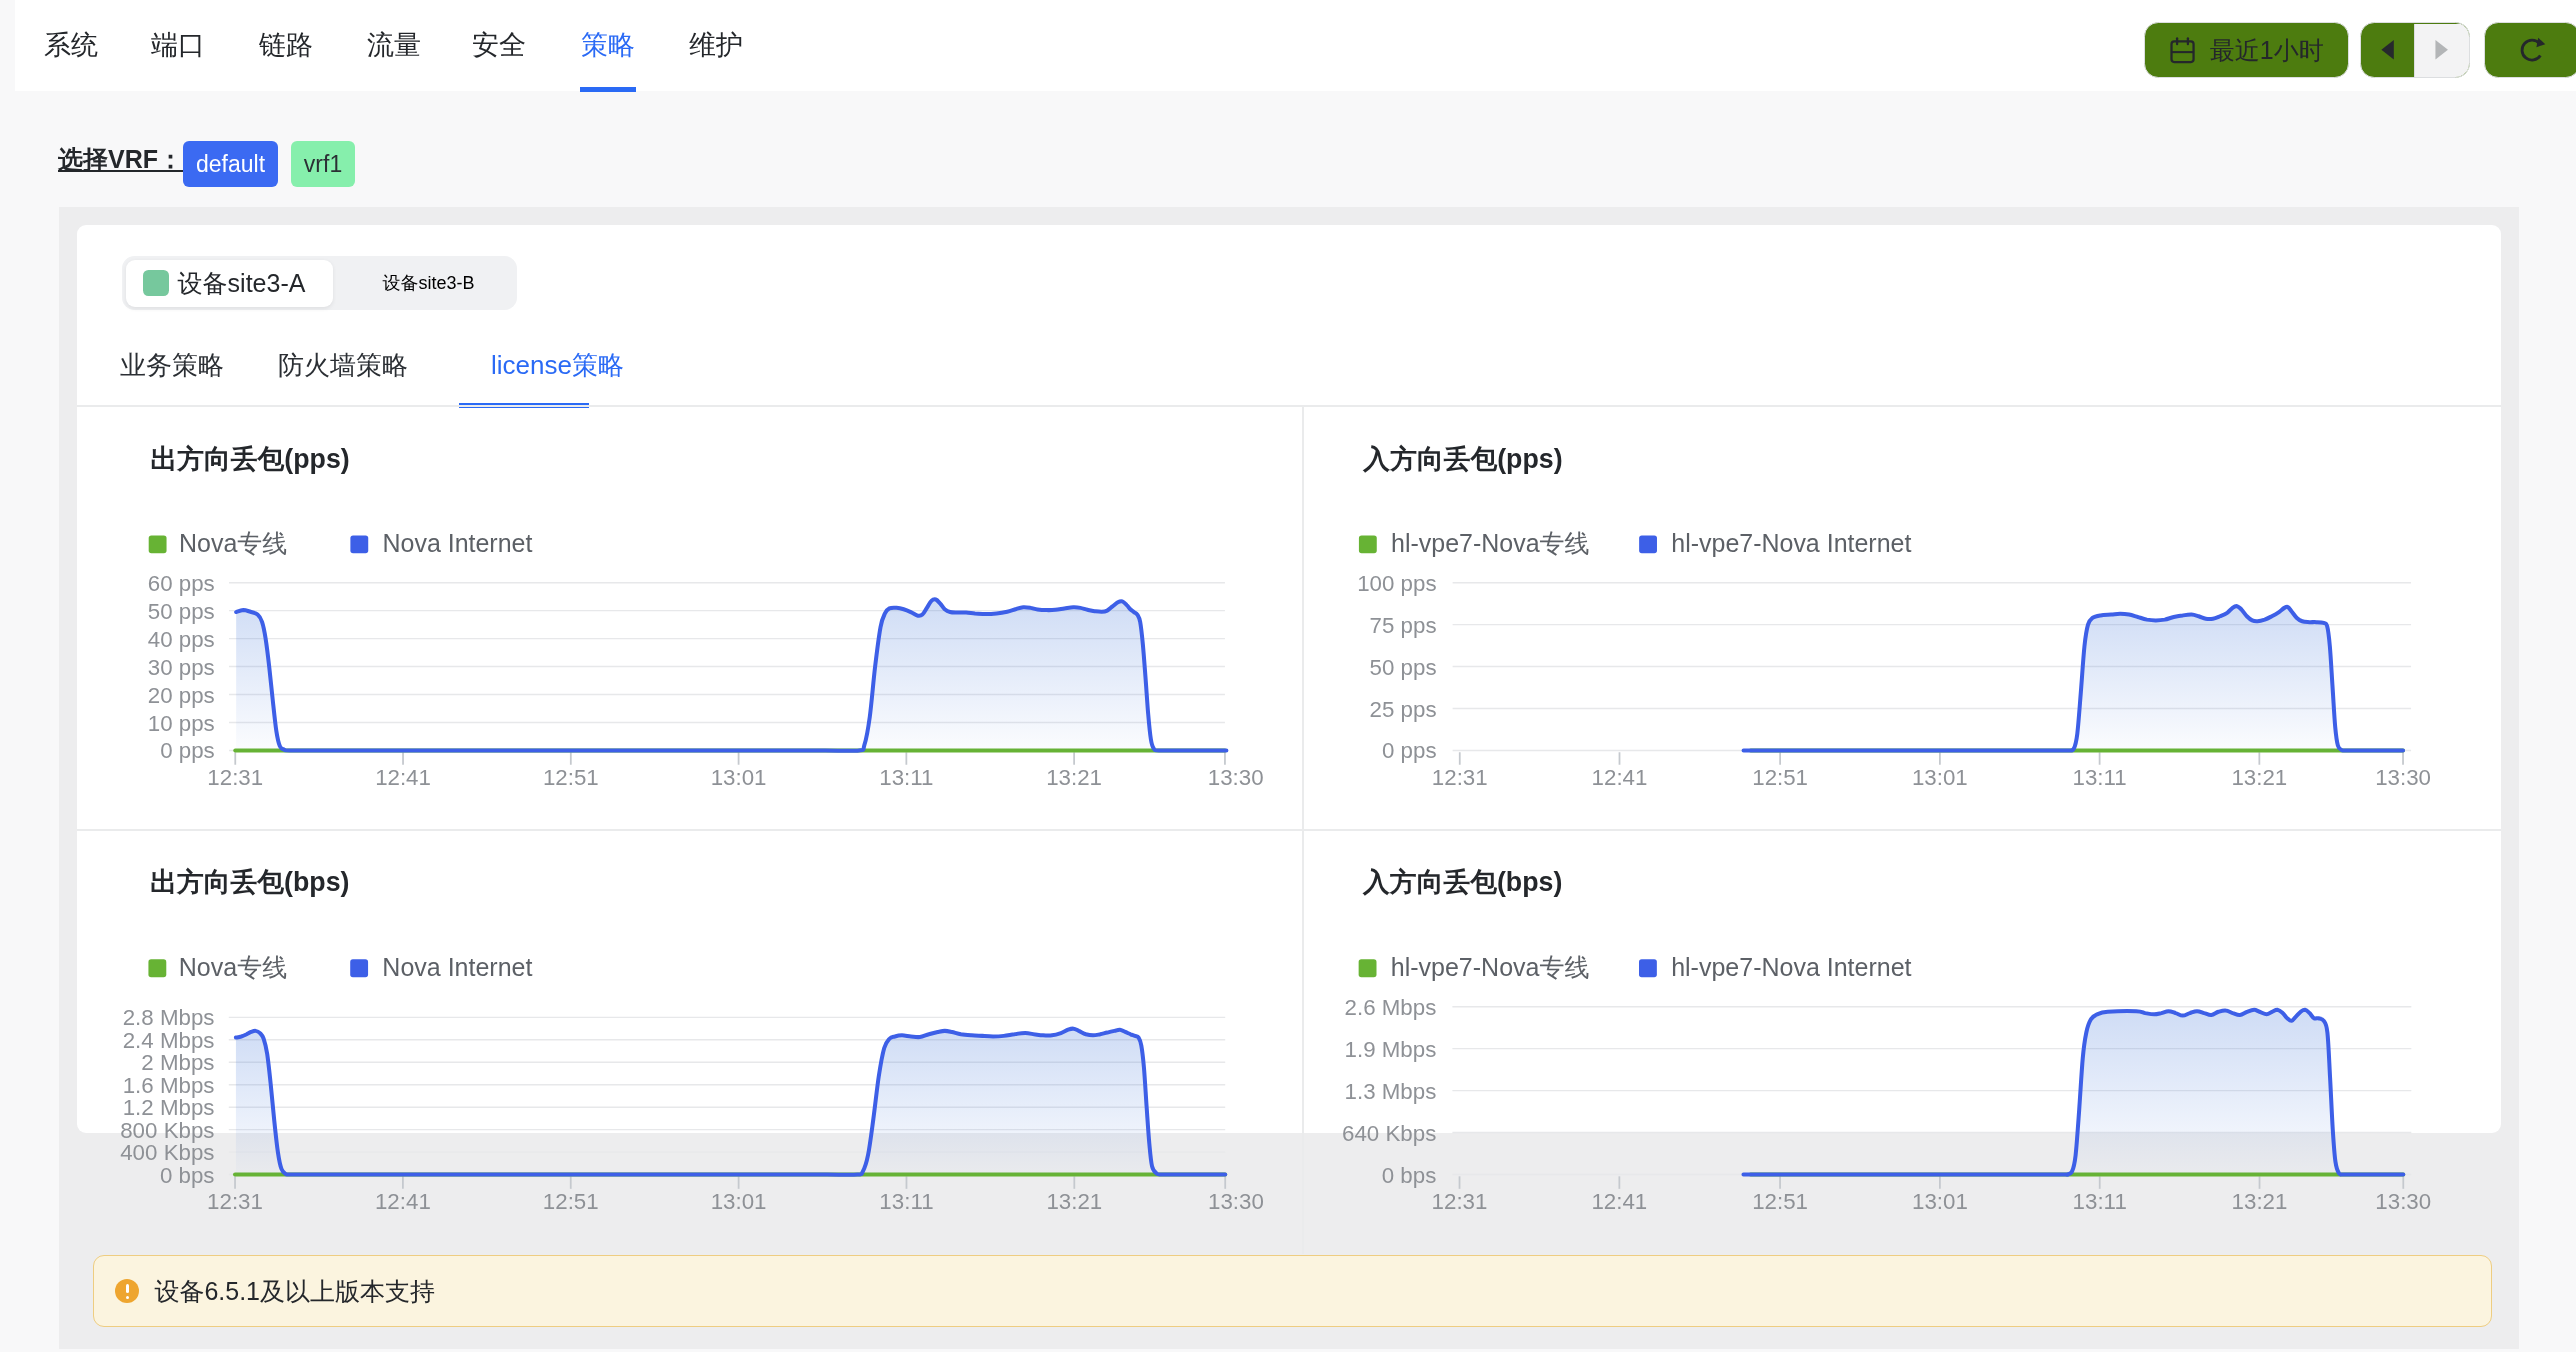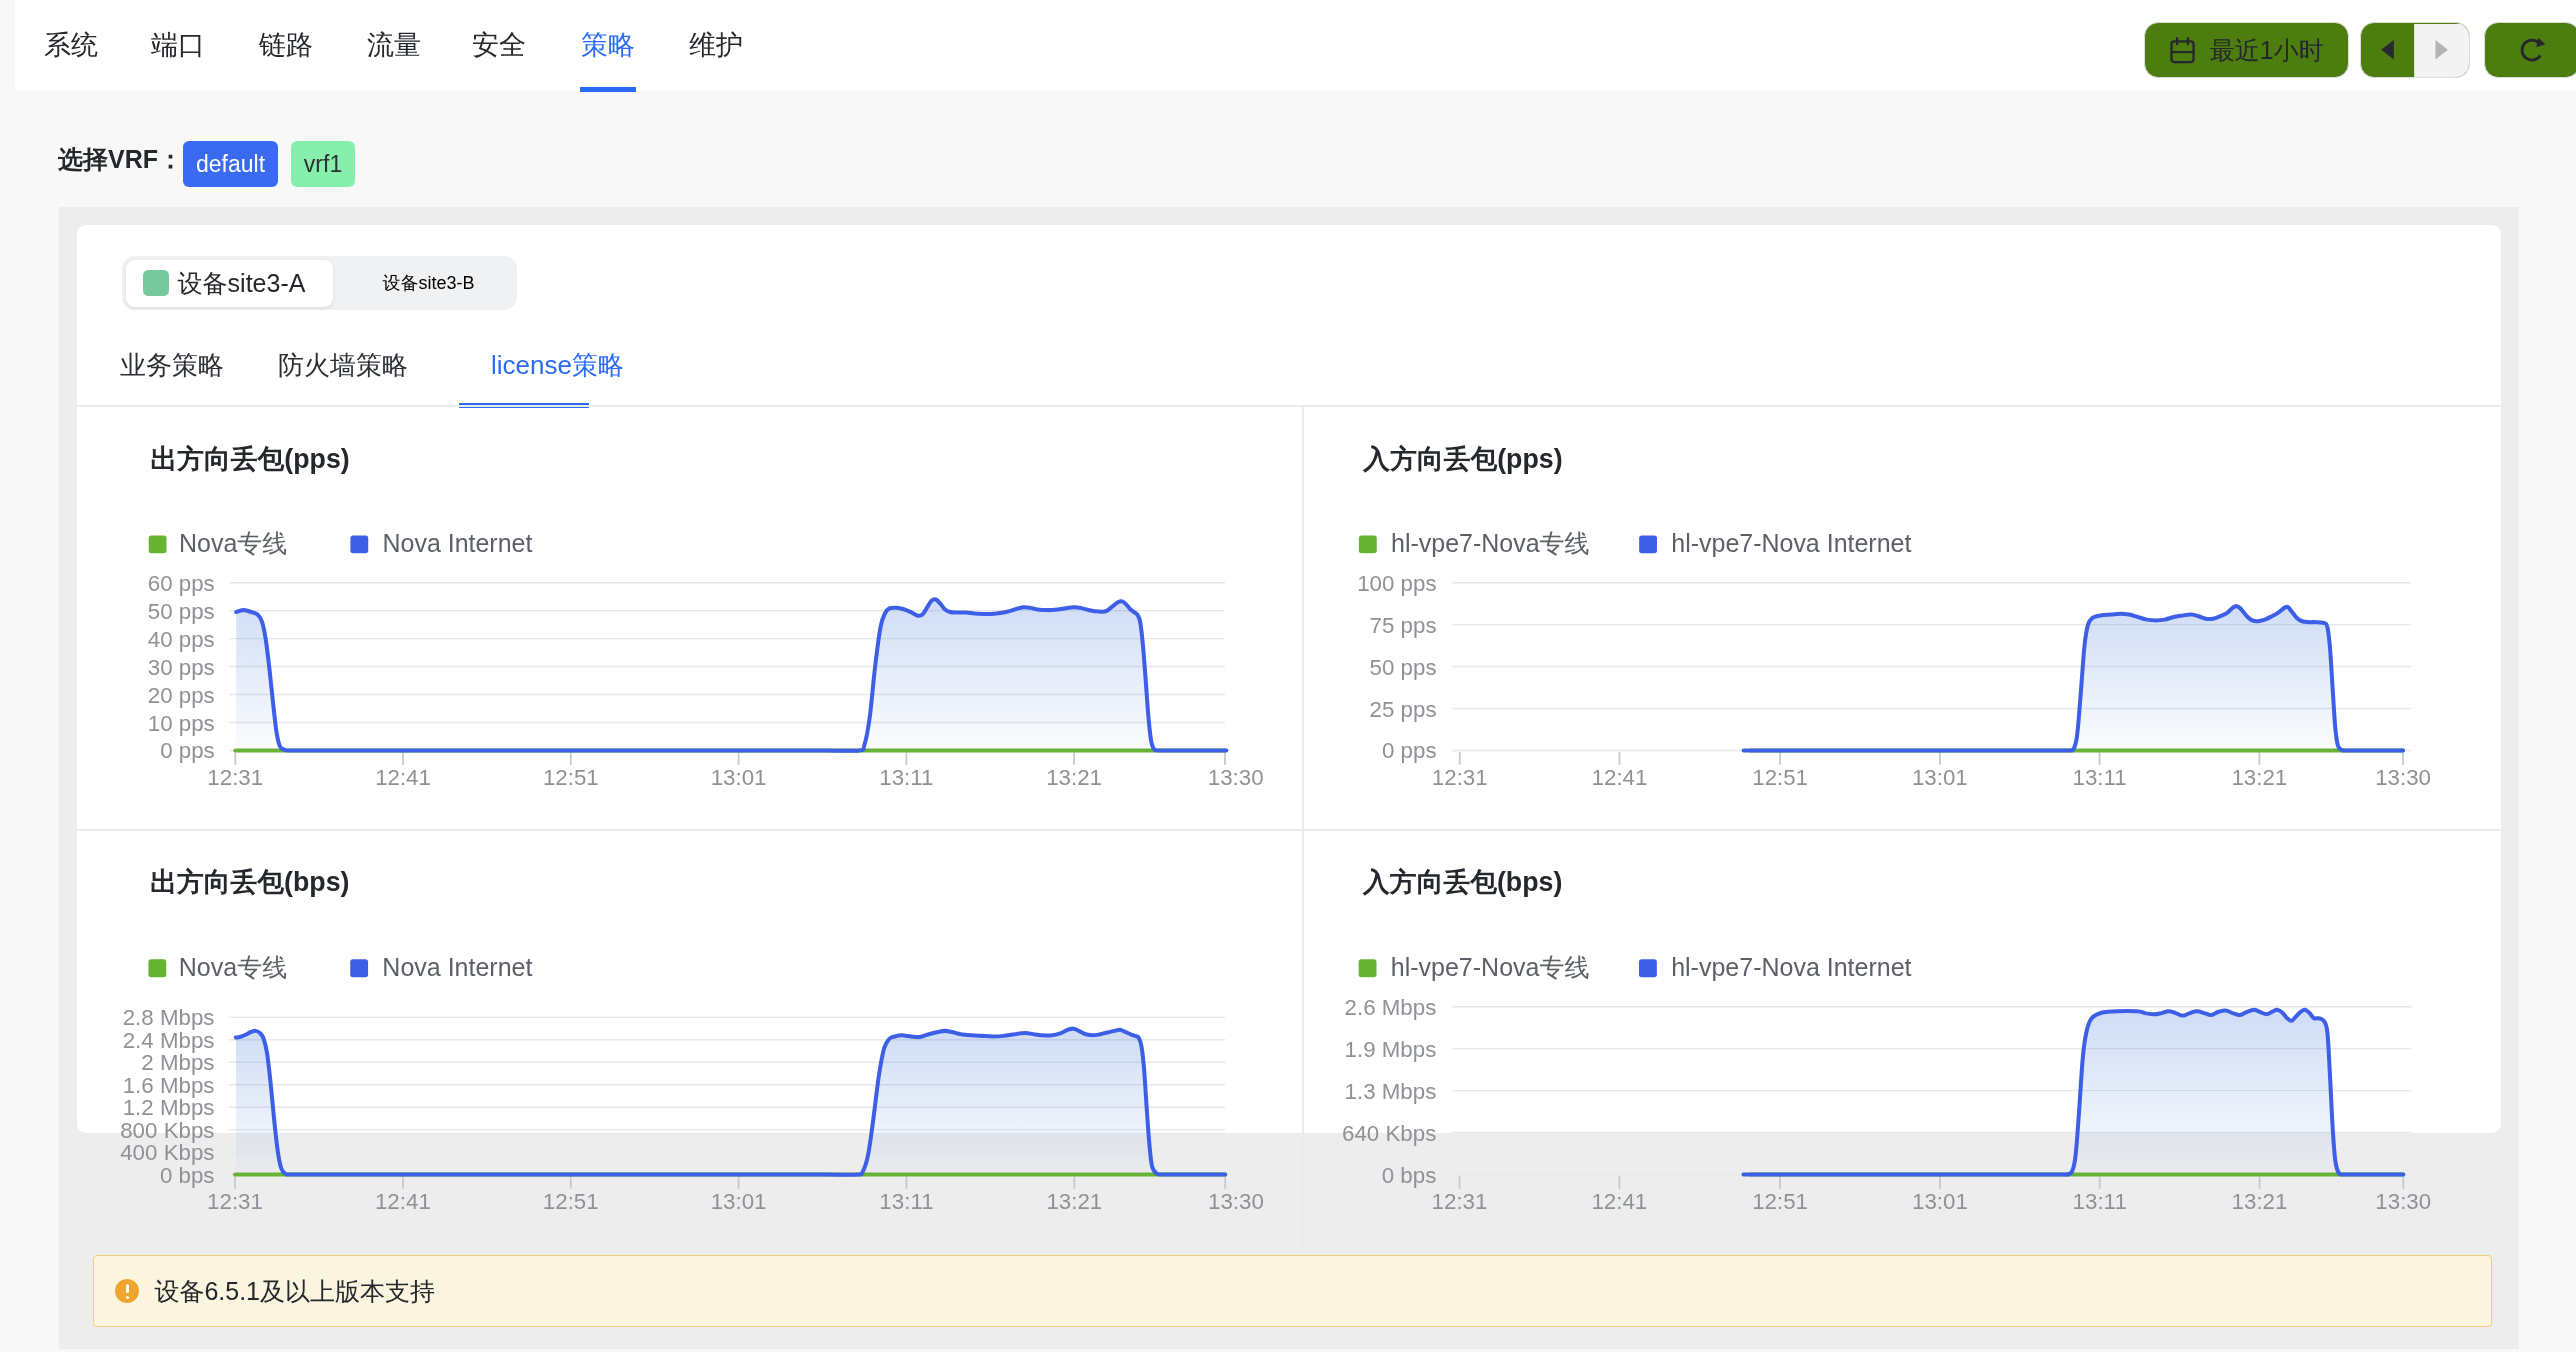--- a/index.html
+++ b/index.html
@@ -1,36 +1,36 @@
 <!DOCTYPE html>
 <html style="font-size:14.3px"><head><meta charset="utf-8">
 <style>
 * { margin:0; padding:0; box-sizing:border-box; }
 html,body { width:2576px; height:1352px; background:#f8f8f9; font-family:"Liberation Sans",sans-serif; overflow:hidden; }
 .header { position:absolute; left:0; top:0; width:2576px; height:91px; background:#fff;margin-left:15px; }
 .htab { position:absolute; top:0; height:91px; line-height:91px; font-size:27px; color:#24272b; }
 .htab.active { color:#2a6af5; }
 .hunderline { position:absolute; left:565px; top:87px; width:56px; height:4.5px; background:#2a6af5; }
 .hbtn { position:absolute; top:22px; height:56px; background:#4d7c0f; border:1.8px solid #dcdee0; border-radius:14.3px; display:flex; align-items:center; justify-content:center; }
-.vrf-label { position:absolute; left:58px; top:143px; font-size:25px; font-weight:700; color:#24272b; }
+.vrf-label { position:absolute; left:58px; top:143px; font-size:25px; font-weight:700; color:#24272b;text-decoration:underline; }
 .vrf-btn { position:absolute; top:141px; height:46px; border-radius:6px; font-size:23px; display:flex; align-items:center; justify-content:center; }
 .container { position:absolute; left:59px; top:207px; width:2460px; height:1142px; background:#ededee; }
 .card { position:absolute; left:77px; top:225px; width:2424px; height:908px; background:#fff; border-radius:9px; }
 .devtabs { position:absolute; left:45px; top:31px; width:395px; height:54px; background:#f0f1f3; border-radius:12.5px; }
 .devtab-a { position:absolute; left:3.6px; top:3.6px; width:207px; height:47px; background:#fff; border-radius:9px; box-shadow:0 1.8px 4.5px rgba(0,0,0,0.07); display:flex; align-items:center; }
 .devtab-a .sq { width:26px; height:26px; border-radius:5.4px; background:#76c89d; margin-left:17px; }
 .devtab-a .t { margin-left:9px; font-size:25px; font-weight:500; color:#24272b; }
 .devtab-b { position:absolute; left:211px; top:0; width:184px; height:54px; display:flex; align-items:center; justify-content:center; font-size:18px; color:#000000; text-indent:7.1px; }
 .subtab { position:absolute; top:123px; height:45px; font-size:26px; color:#2b2f34; }
 .subtab.active { color:#2a6af5;margin-left:30px; }
 .sub-underline { position:absolute; left:382px; top:178px; width:130px; height:4.5px; background:#2a6af5; }
 .tab-border { position:absolute; left:0; top:180px; width:2424px; height:1.8px; background:#eaebec; }
 .row-divider { position:absolute; left:0; top:604px; width:2424px; height:1.8px; background:#eaebec; }
 .col-divider { position:absolute; left:1225px; top:180px; width:1.8px; height:849px; background:#eaebec; }
-.warn { position:absolute; left:16px; top:1030px; width:2399px; height:72px; background:#fbf4df; border:1.8px solid #eecd81; border-radius:4px; display:flex; align-items:center; }
+.warn { position:absolute; left:16px; top:1030px; width:2399px; height:72px; background:#fbf4df; border:1.8px solid #eecd81; border-radius:11px; display:flex; align-items:center; }
 .warn .ic { width:24px; height:24px; border-radius:50%; background:#eea52f; margin-left:21.4px; position:relative; }
 .warn .ic:before { content:""; position:absolute; left:10.7px; top:4.9px; width:3.1px; height:9px; background:#fff; border-radius:1.8px; }
 .warn .ic:after { content:""; position:absolute; left:10.7px; top:16.5px; width:3.1px; height:3.1px; background:#fff; border-radius:50%; }
 .warn .t { margin-left:15px; font-size:25px; color:#24272b; }
 </style></head>
 <body>
 <div class="header">
 <div class="htab" style="left:29px">系统</div>
     <div class="htab" style="left:136px">端口</div>
     <div class="htab" style="left:244px">链路</div>

